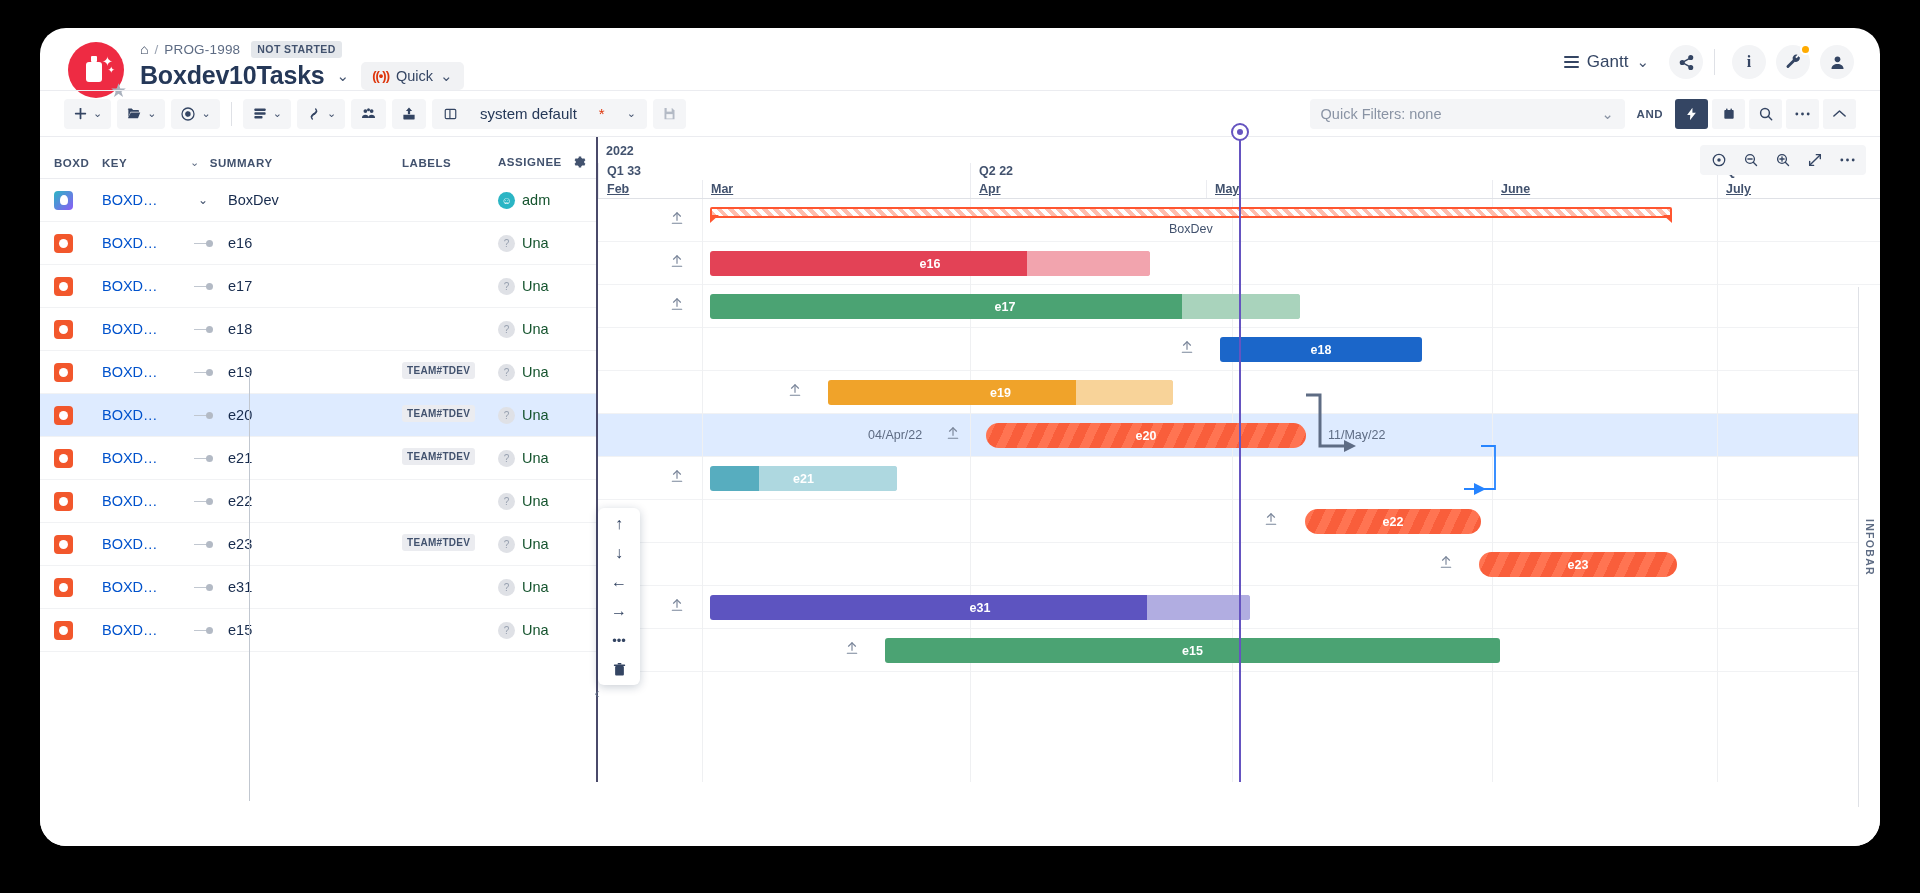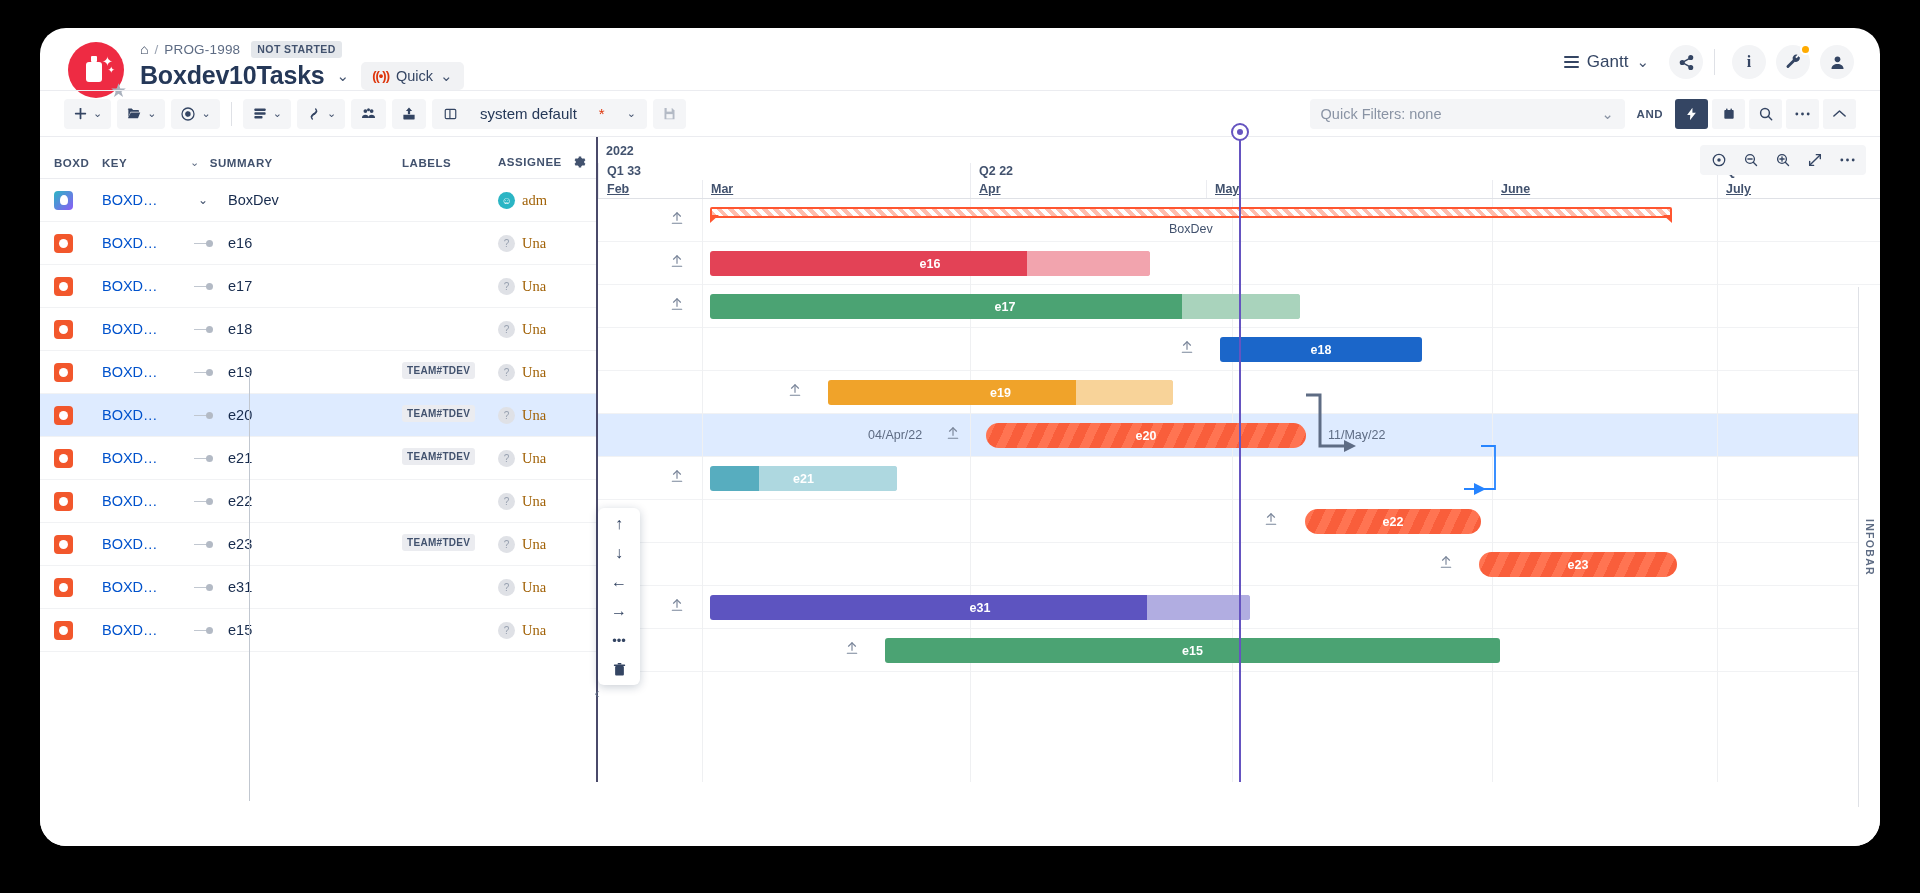--- a/index.html
+++ b/index.html
@@ -145,21 +145,21 @@
     font-weight:700; letter-spacing:.3px; padding:3px 5px; border-radius:3px;
     max-width:82px; overflow:hidden; white-space:nowrap;
   }
   .r-asg { width:98px; display:flex; align-items:center; gap:7px; }
   .av {
     width:17px; height:17px; border-radius:50%; display:flex;
     align-items:center; justify-content:center; font-size:10px; color:#fff; flex:none;
   }
   .av.admin { background:#2BB5C4; }
   .av.una { background:#DFE1E6; color:#97A0AF; }
-  .asg-name { color:#a16207; font-size:14.5px;font-family:Liberation Serif, serif; }
+  .asg-name { color:#14532d; font-size:14.5px; }
   
   .tree-line {
     position:absolute; left:209px; top:234px; width:1px; height:430px; background:#C1C7D0;
   }
 
   
   .tl-head { height:62px; position:relative; }
   .tl-year {
     position:absolute; left:8px; top:7px; font-size:12.5px; color:#42526E; font-weight:700;
   }

